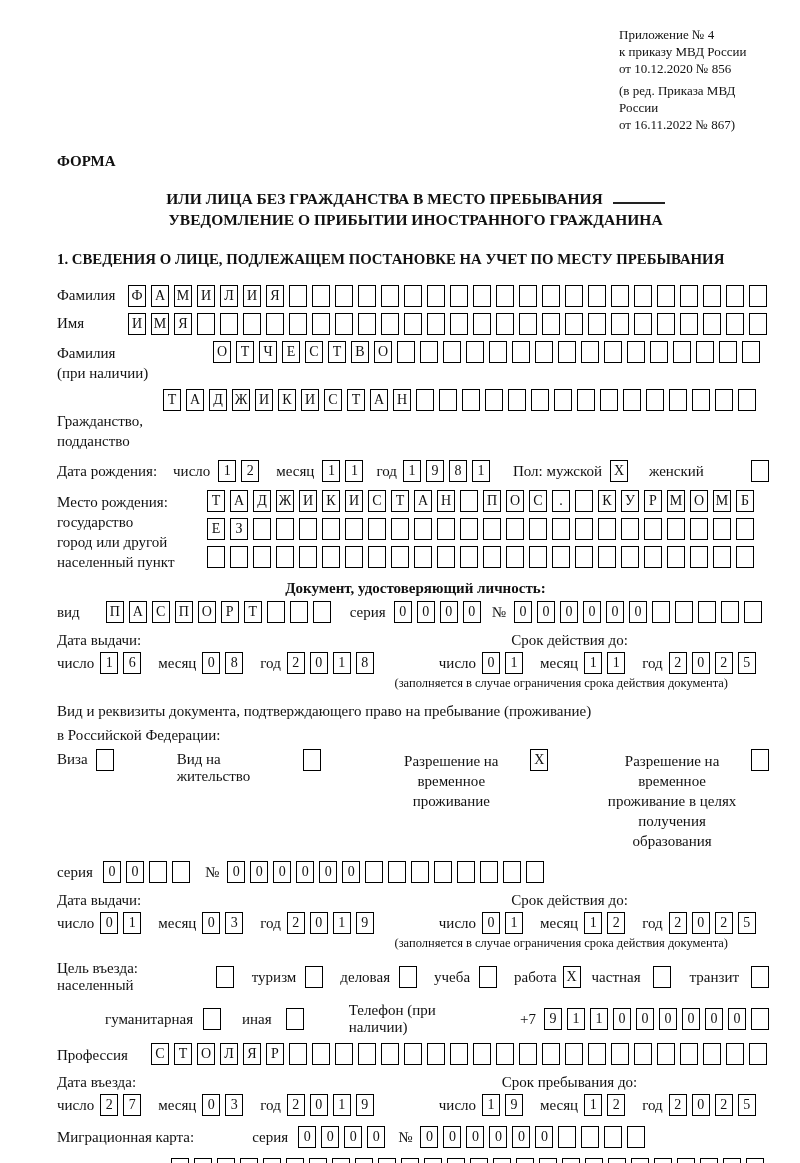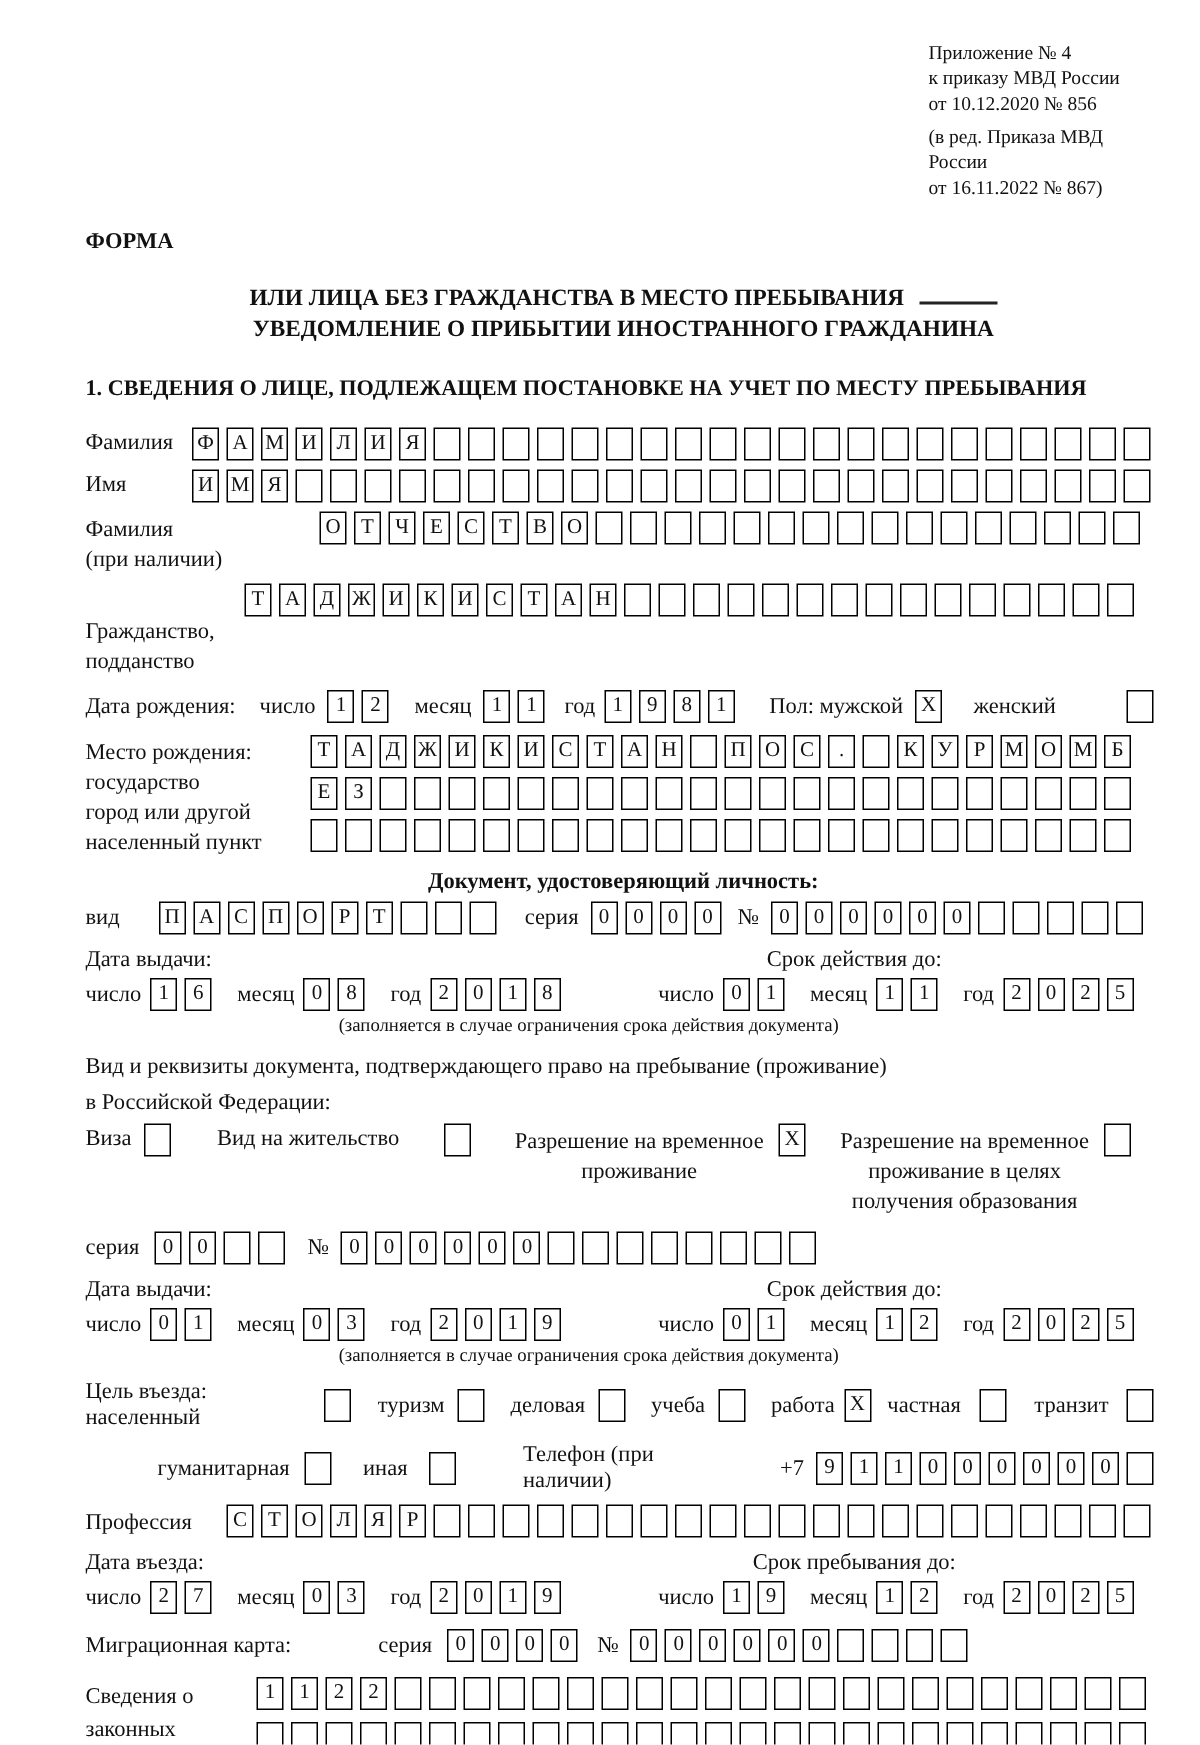--- a/index.html
+++ b/index.html
@@ -32,21 +32,21 @@
   
   .dates-hdr{display:flex;margin-top:9px;}
   .dates-hdr .hl{width:360px;text-align:left;}
   .dates-hdr .hr{flex:1;text-align:center;padding-right:52px;}
   .dateline{display:flex;align-items:center;margin-top:3px;}
   .dgroup{display:flex;align-items:center;}
   .dgroup .dlbl{margin-right:6px;}
   .dgroup .cells{margin-right:12px;}
   .dgroup .cells:last-child{margin-right:0;}
   .dgroup.right{margin-left:60px;}
-  .note{font-size:12.5px;text-align:center;padding-right:46px;margin-top:2px;}
+  .note{font-size:12.5px;text-align:right;padding-right:46px;margin-top:2px;}
 
   
   .opt{display:flex;align-items:flex-start;}
   .opt .olbl{margin-right:8px;padding-top:2px;}
   .opt-col{text-align:center;line-height:20px;padding-top:2px;}
   .center-bold{text-align:center;font-weight:bold;margin-top:8px;}
   .intro{margin-top:8px;line-height:24px;}
 
   .ml-auto{margin-left:auto;}
 </style>
@@ -411,21 +411,21 @@
         </span>
     </div>
   </div>
   <div class="note">(заполняется в случае ограничения срока действия документа)</div>
 
   <div class="intro">
     <div>Вид и реквизиты документа, подтверждающего право на пребывание (проживание)</div>
     <div>в Российской Федерации:</div>
   </div>
 
-  <div class="row" style="margin-top:2px;">
+  <div class="row" style="margin-top:2px;gap:32px;">
     <div class="opt">
       <span class="olbl">Виза</span>
       <span class="cells">
           <span class="cell"></span>
         </span>
     </div>
     <div class="opt" style="margin-left:26px;">
       <span class="olbl">Вид на жительство</span>
       <span class="cells" style="margin-left:22px;">
           <span class="cell"></span>

